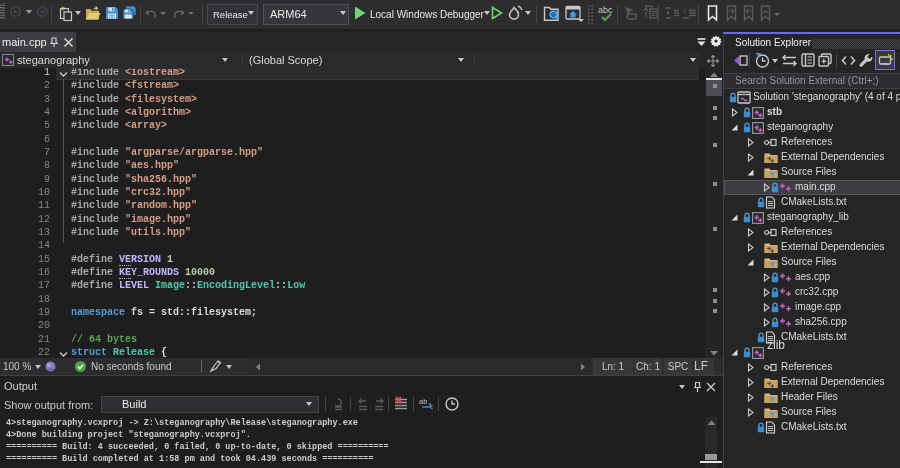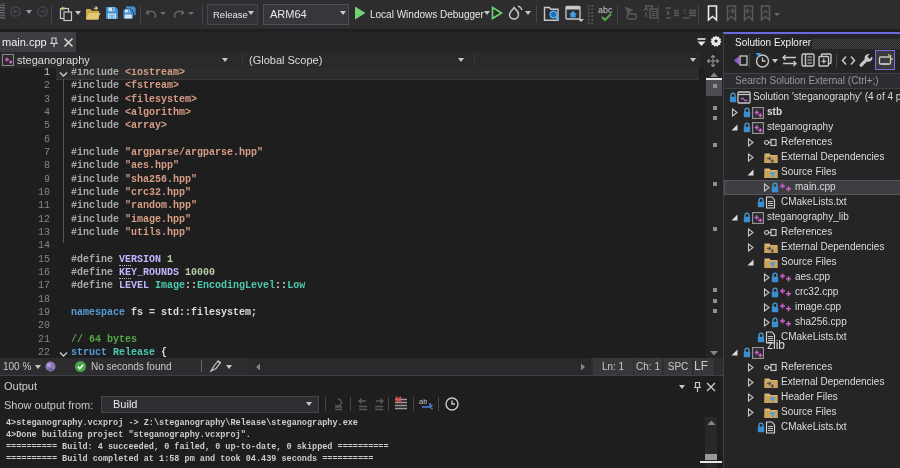--- a/index.html
+++ b/index.html
@@ -323,21 +323,21 @@
     <div class="abs" style="left:4px;top:4px;color:#d0d0d0;font-size:11px;text-align:center;">Output</div>
     <div class="caret" style="left:679px;top:9px;"></div>
     <svg class="abs" style="left:692px;top:5px" width="11" height="12" viewBox="0 0 11 12">
         <path d="M3.5 1.5 h4 v5 H3.5 Z M2 6.5 h7 M5.5 6.5 V11" fill="none" stroke="#c8c8c8" stroke-width="1.2"></path>
       </svg>
     <svg class="abs" style="left:706px;top:6px" width="10" height="10" viewBox="0 0 10 10">
         <path d="M1 1 L9 9 M9 1 L1 9" stroke="#c8c8c8" stroke-width="1.4"></path>
       </svg>
 
     <div class="abs" style="left:4px;top:23px;color:#c8c8c8;font-size:11px;">Show output from:</div>
-    <div class="abs" style="left:101px;top:20px;width:218px;height:17px;background:#2f2f33;border:1px solid #45454a;color:#e8e8e8;font-size:11px;line-height:15px;padding-left:11px;">Build</div>
+    <div class="abs" style="left:101px;top:20px;width:218px;height:17px;background:#2f2f33;border:1px solid #45454a;color:#e8e8e8;font-size:11px;line-height:15px;padding-left:20px;">Build</div>
     <div class="caret" style="left:306px;top:26px;"></div>
     <div class="abs" style="left:325px;top:21px;width:1px;height:14px;background:#46464a;"></div>
     <svg class="abs" style="left:331px;top:21px" width="15" height="15" viewBox="0 0 15 15">
         <path d="M7 2 a3.5 3.5 0 1 1 -3 5.5 M4 10 h7 M4 12.5 h7" stroke="#5a5a5a" stroke-width="1.3" fill="none"></path>
       </svg>
     <div class="abs" style="left:350px;top:21px;width:1px;height:14px;background:#46464a;"></div>
     <svg class="abs" style="left:356px;top:21px" width="15" height="15" viewBox="0 0 15 15">
         <path d="M10 4 H3 M5.5 1.5 L3 4 l2.5 2.5 M3 9.5 h8 M3 12.5 h8" stroke="#5a5a5a" stroke-width="1.3" fill="none"></path>
       </svg>
     <svg class="abs" style="left:372px;top:21px" width="15" height="15" viewBox="0 0 15 15">

